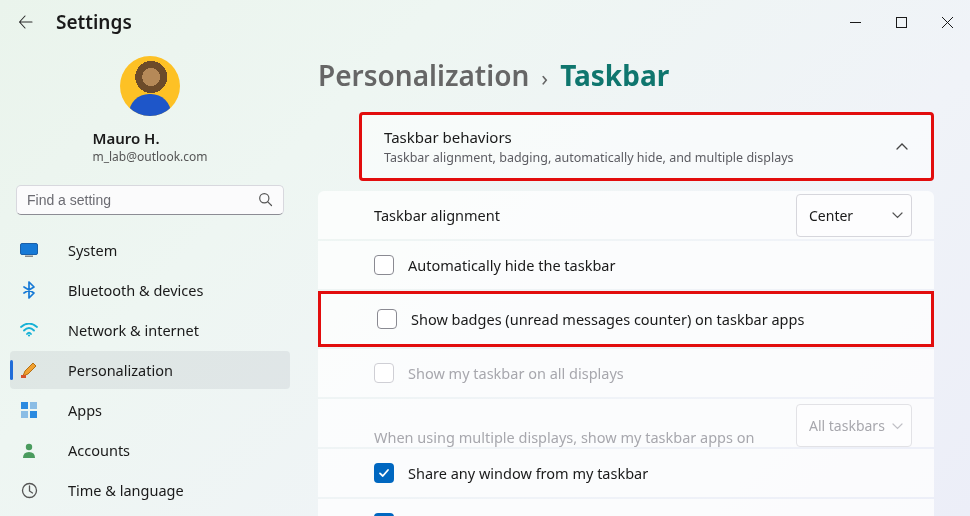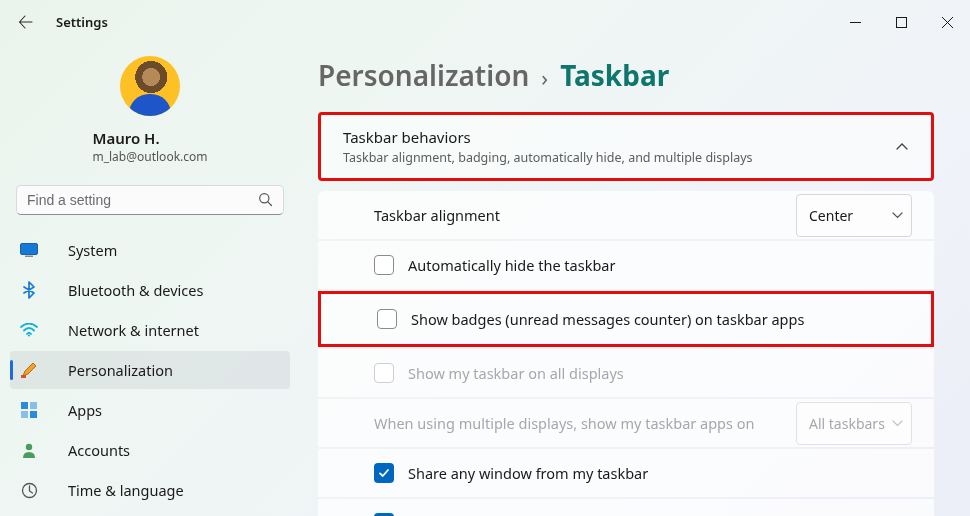--- a/index.html
+++ b/index.html
@@ -7,21 +7,21 @@
   body {
     font-family: "Segoe UI", system-ui, -apple-system, sans-serif;
     font-size: 14px;
     color: #1a1a1a;
     background: linear-gradient(135deg, #eaf4ec 0%, #eef6f2 30%, #f0f3f8 70%, #eceef8 100%);
     position: relative;
   }
   
   .titlebar { height: 44px; display: flex; align-items: center; }
   .back-btn { width: 36px; height: 36px; display: flex; align-items: center; justify-content: center; margin-left: 8px; cursor: pointer; }
-  .title { font-size: 13px; font-weight: 600; margin-left: 12px; }
+  .title { font-size: 19px; font-weight: 600; margin-left: 12px; }
   .winctrls { margin-left: auto; display: flex; }
   .winbtn { width: 46px; height: 32px; display: flex; align-items: center; justify-content: center; cursor: pointer; }
   
   .main { display: flex; height: calc(100% - 44px); }
   .sidebar { width: 300px; padding: 0 10px; }
   .profile { display: flex; align-items: center; padding: 12px 8px 18px 8px; gap: 12px; flex-direction: column; }
   .avatar { width: 60px; height: 60px; border-radius: 50%; background: radial-gradient(circle at 52% 35%, #b58958 0 18%, #6c4b2a 18% 32%, #fdc125 32% 100%); position: relative; overflow:hidden; }
   .avatar::after { content:""; position:absolute; bottom:-6px; left:50%; transform:translateX(-50%); width:42px; height:28px; background:#1e56c9; border-radius:20px 20px 0 0; }
   .pname { font-size: 15px; font-weight: 600; }
   .pemail { font-size: 12px; color: #555; }
@@ -32,21 +32,21 @@
   .nav-item { display:flex; align-items:center; gap:30px; height: 38px; padding: 0 10px; border-radius: 4px; cursor:pointer; position:relative; font-size:14.5px; }
   .nav-item.active { background: rgba(120,130,150,0.13); }
   .nav-item.active::before { content:""; position:absolute; left:0; top:9px; bottom:9px; width:3px; background:#1f6cd8; border-radius:3px; }
   .nav-icon { width:18px; height:18px; display:flex; align-items:center; justify-content:center; }
   
   .content { flex: 1; padding: 12px 36px 0 18px; overflow: hidden; }
   .breadcrumbs { display: flex; align-items: baseline; gap: 12px; margin-bottom: 18px; }
   .bc-parent { font-size: 28px; font-weight: 600; color: #666; cursor:pointer; }
   .bc-sep { font-size: 22px; color:#666; }
   .bc-current { font-size: 28px; font-weight: 700; color:#0f766e; }
-  .section-header { border: 3px solid #e20d0d; display:flex; align-items:center; padding: 12px 22px; background: rgba(255,255,255,0.55); border-radius:4px; margin-bottom: 10px; }
+  .section-header { border: 3px solid #e20d0d; display:flex; align-items:center; padding: 12px 22px; background: rgba(255,255,255,0.55); border-radius:4px; margin-bottom: 10px; margin-left: 41px; }
   .sh-text { flex:1; }
   .sh-title { font-size: 15px; }
   .sh-sub { font-size: 12.5px; color:#5c5c62; margin-top:2px; }
   .rows { display:flex; flex-direction:column; gap:2px; }
   .row { background: rgba(255,255,255,0.75); display:flex; align-items:center; padding: 0 22px 0 56px; height: 48px; font-size:14.5px; }
   .row.first { border-top-left-radius:6px; border-top-right-radius:6px; }
   .row .rlabel { flex:1; }
   .row.disabled { color:#a7a7ad; }
   .row.highlight { border: 3px solid #e20d0d; height: 56px; }
   .chk { width:20px; height:20px; border-radius:4px; margin-right:14px; flex-shrink:0; display:flex; align-items:center; justify-content:center; }
@@ -216,21 +216,21 @@
       <div class="row highlight">
         <span class="chk unchecked"></span>
         <span class="rlabel">Show badges (unread messages counter) on taskbar apps</span>
       </div>
 
       <div class="row disabled">
         <span class="chk unchecked disabled"></span>
         <span class="rlabel">Show my taskbar on all displays</span>
       </div>
 
-      <div class="row disabled" style="padding-left:56px;">
+      <div class="row disabled" style="padding-left:56px;align-items:flex-end;">
         <span class="rlabel">When using multiple displays, show my taskbar apps on</span>
         <div class="dropdown disabled">
           <span>All taskbars</span>
           <span class="dchev"><svg width="11" height="11" viewBox="0 0 11 11">
                 <path d="M1 3.5 L5.5 8 L10 3.5" stroke="#c0c0c6" stroke-width="1.2" fill="none" stroke-linecap="round"></path>
               </svg></span>
         </div>
       </div>
 
       <div class="row">

